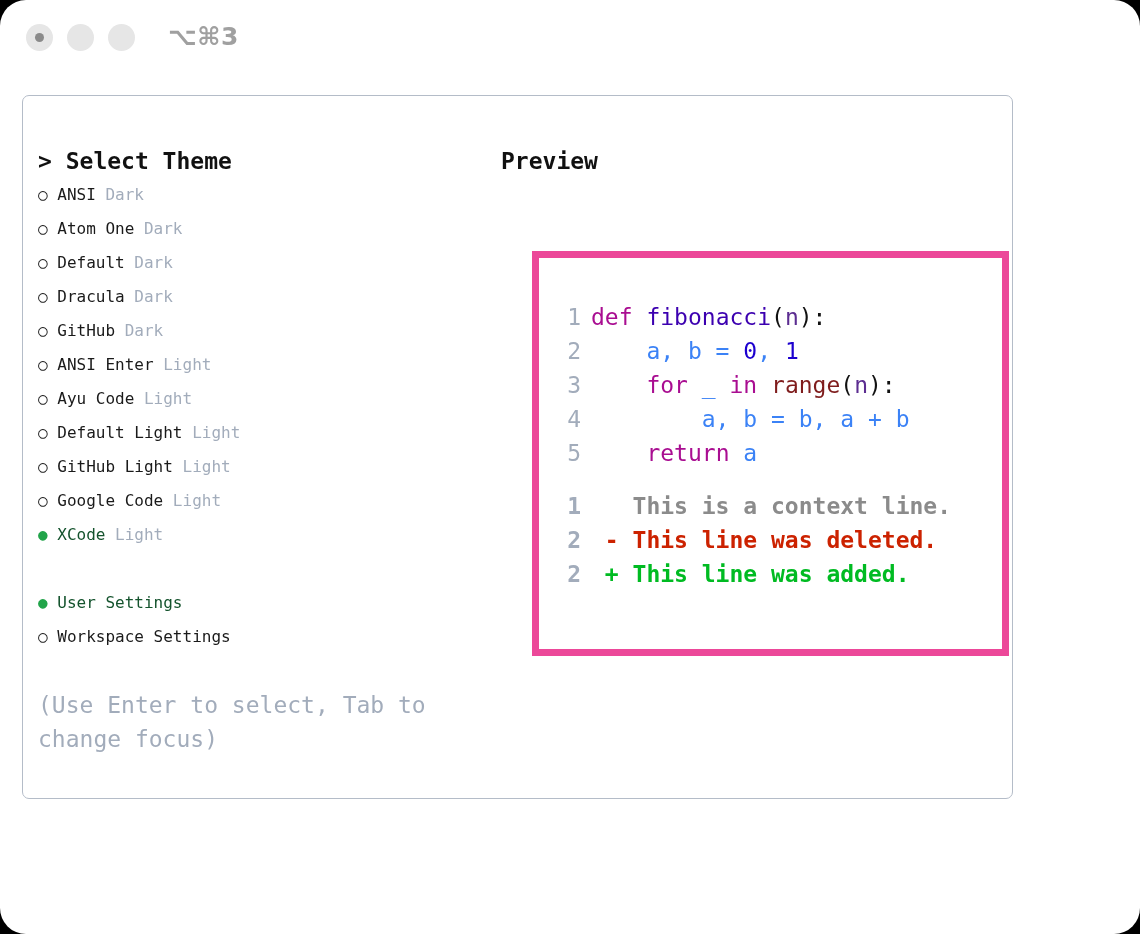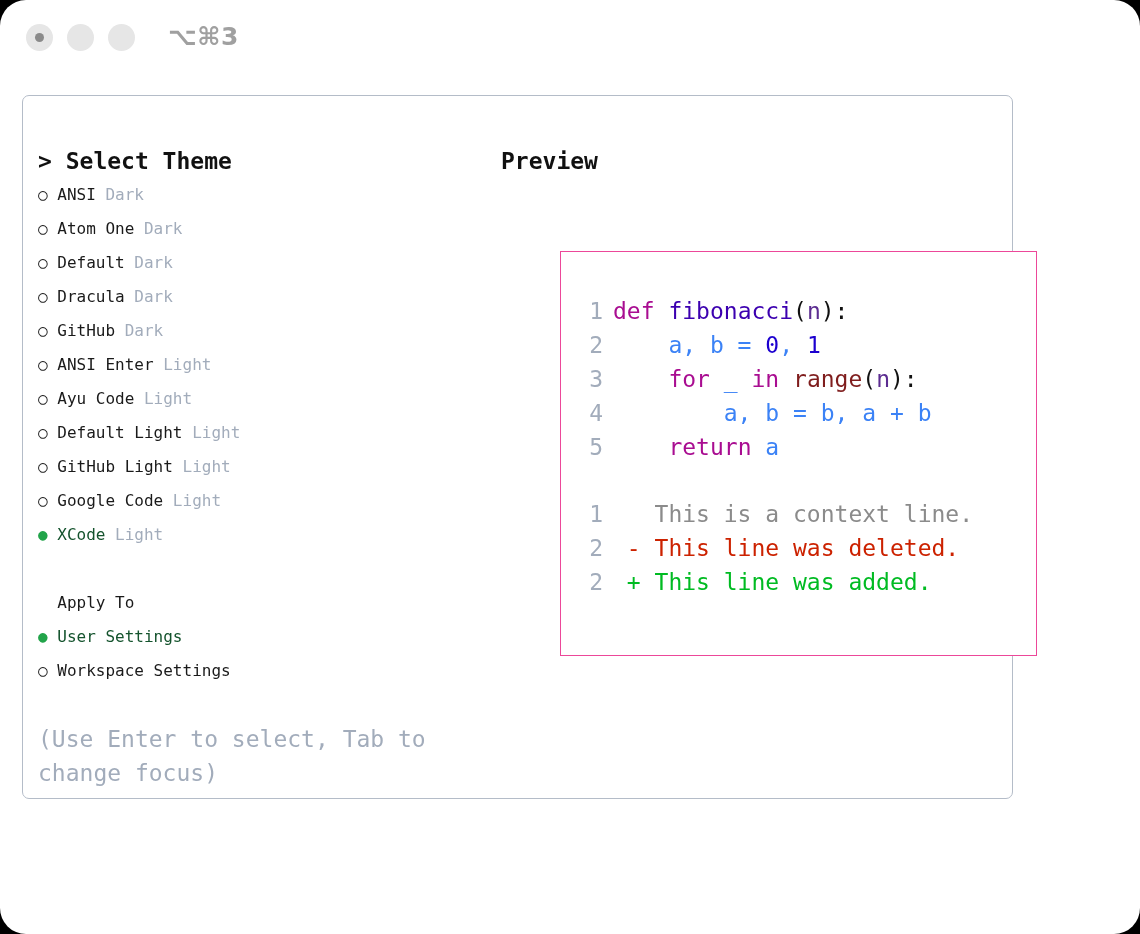--- a/index.html
+++ b/index.html
@@ -129,24 +129,23 @@
     font-weight: bold;
     color: #111111;
     line-height: 34px;
   }
   .preview-box {
     position: absolute;
     left: 31px;
     top: 107px;
     width: 477px;
     height: 405px;
-    border: 1px solid #ec4899;
+    border: 7px solid #ec4899;
     box-sizing: border-box;
     background: #ffffff;
-    margin-left: 28px;
   }
   .code {
     position: absolute;
     left: 20px;
     top: 42px;
     font-size: 23px;
     line-height: 34px;
     white-space: pre;
   }
   .ln {
@@ -160,24 +159,25 @@
   .fn    { color: #3c00b0; }
   .num   { color: #1c00cf; }
   .ident { color: #3b82f6; }
   .var   { color: #5c2d91; }
   .call  { color: #7f1d1d; }
   .plain { color: #111111; }
 
   .diff {
     position: absolute;
     left: 20px;
-    top: 245px;
-    font-size: 23px;
-    line-height: 34px;
-    white-space: pre;
+    top: 231px;
+    font-size: 23px;
+    line-height: 34px;
+    white-space: pre;
+    font-weight: bold;
   }
   .ctx { color: #8b8b8b; }
   .del { color: #cc2200; }
   .add { color: #00bb22; }
 </style>
 </head>
 <body>
 
 <div class="window">
 
@@ -203,21 +203,20 @@
           <div class="row"><span class="marker">○ </span><span class="name">Dracula </span><span class="cat">Dark</span></div>
           <div class="row"><span class="marker">○ </span><span class="name">GitHub </span><span class="cat">Dark</span></div>
           <div class="row"><span class="marker">○ </span><span class="name">ANSI Enter </span><span class="cat">Light</span></div>
           <div class="row"><span class="marker">○ </span><span class="name">Ayu Code </span><span class="cat">Light</span></div>
           <div class="row"><span class="marker">○ </span><span class="name">Default Light </span><span class="cat">Light</span></div>
           <div class="row"><span class="marker">○ </span><span class="name">GitHub Light </span><span class="cat">Light</span></div>
           <div class="row"><span class="marker">○ </span><span class="name">Google Code </span><span class="cat">Light</span></div>
           <div class="row"><span class="marker sel">● </span><span class="name sel">XCode </span><span class="cat">Light</span></div>
         </div>
       <div class="spacer-sm"></div>
-      <div class="row"><span class="marker">  </span><span>Apply To</span></div>
       <div id="apply-list">
           <div class="row"><span class="marker sel">● </span><span class="name sel">User Settings</span></div>
           <div class="row"><span class="marker">○ </span><span class="name">Workspace Settings</span></div>
         </div>
       <div class="spacer-sm"></div>
       <div class="hint">(Use Enter to select, Tab to change focus)</div>
     </div>
 
     <div class="col-right">
       <div class="preview-title">Preview</div>

